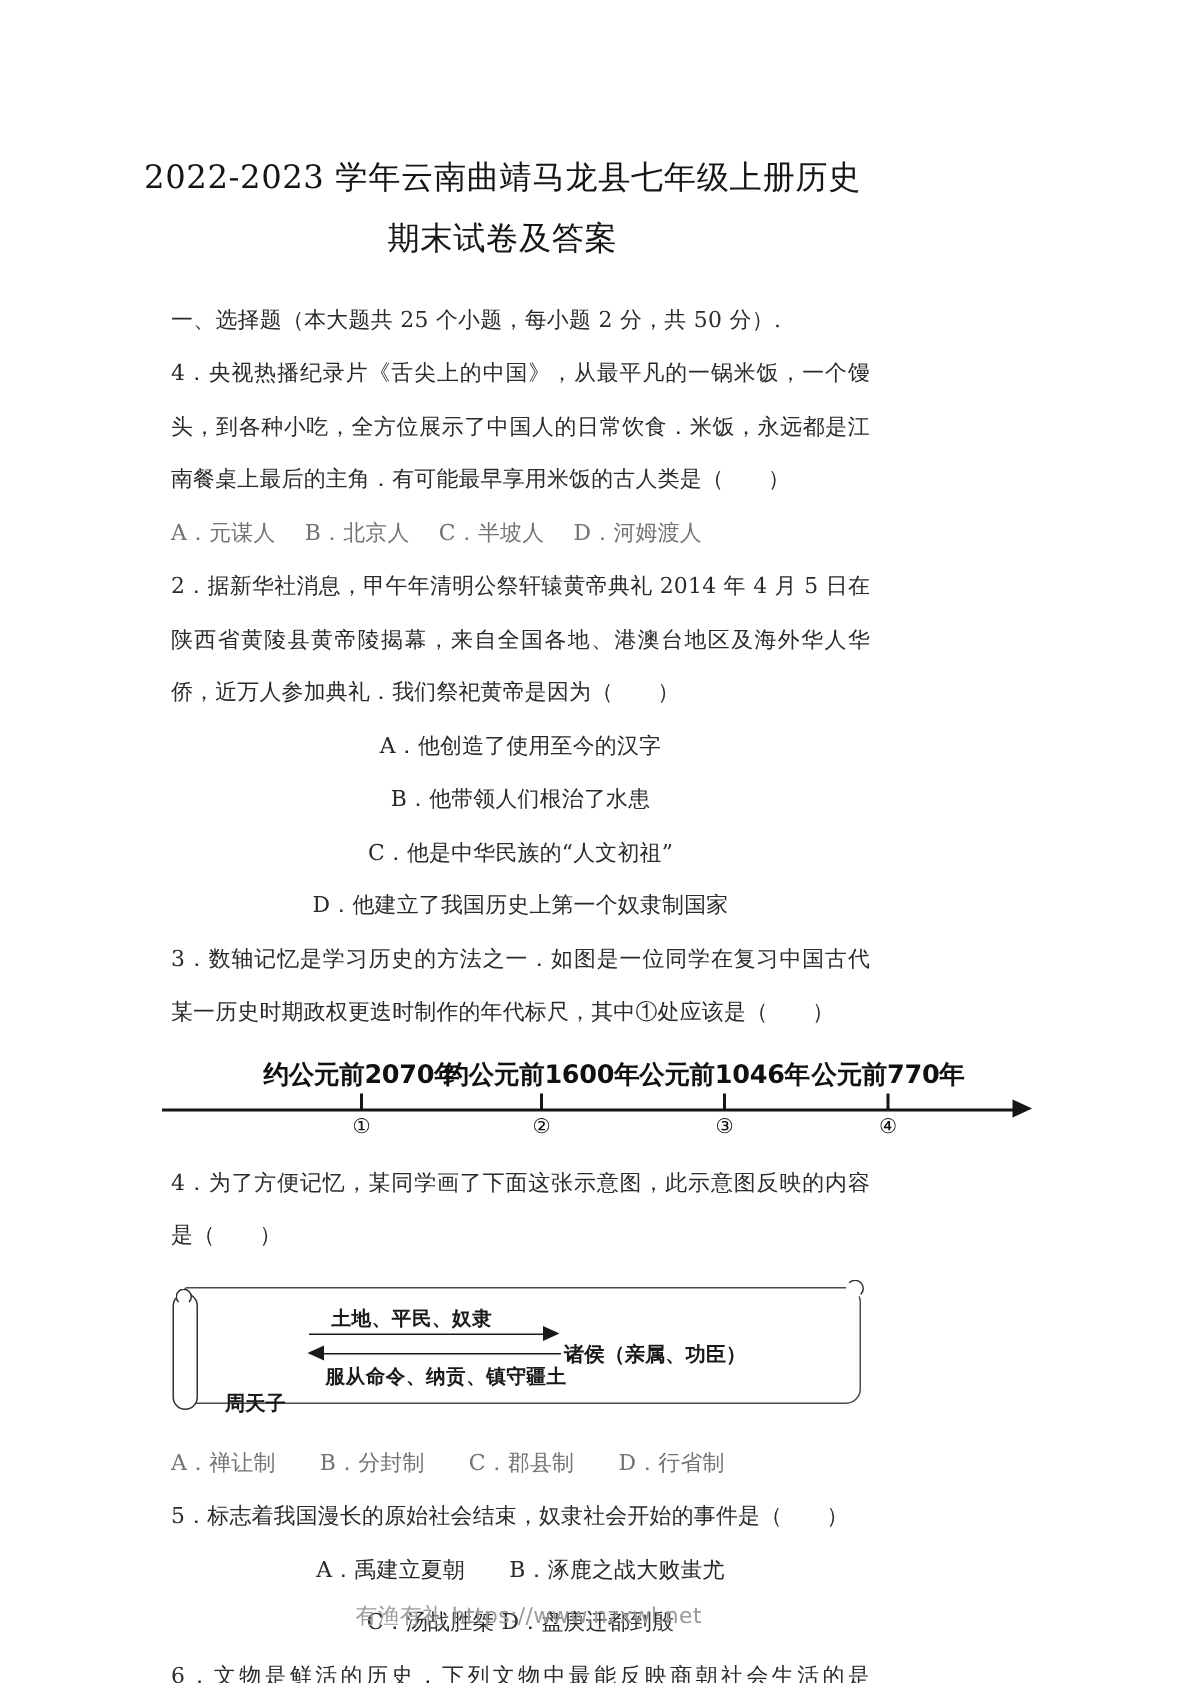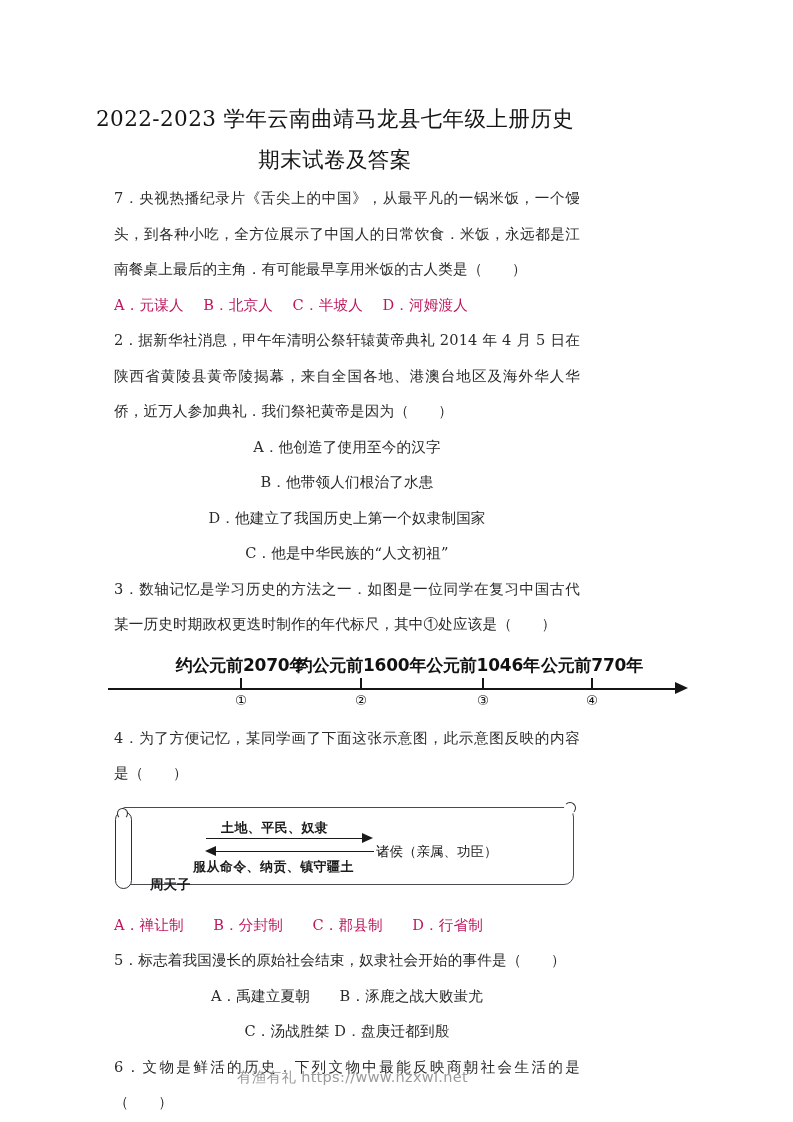--- a/index.html
+++ b/index.html
@@ -52,21 +52,21 @@
     text-justify: inter-ideograph;
     letter-spacing: 0.15px;
     color: #2a2a2a;
     max-width: 582px;
   }
   .opts-inline {
     margin: 0 0 0 24px;
     font-size: 14.6px;
     line-height: 35.5px;
     letter-spacing: 0.15px;
-    color: #be185d;
+    color: #737373;
     white-space: pre;
   }
   .opt-block {
     margin: 0 0 0 24px;
     font-size: 14.6px;
     line-height: 35.5px;
     letter-spacing: 0.15px;
     color: #2a2a2a;
     text-align: center;
   }
@@ -183,21 +183,21 @@
     font-weight: bold;
     color: #1a1a1a;
     white-space: nowrap;
     margin-top: 33px;
   }
   .sc-right-label {
     position: absolute;
     left: 272px;
     top: 44px;
     font-size: 13.5px;
-    font-weight: normal;
+    font-weight: bold;
     color: #1a1a1a;
     white-space: nowrap;
   }
   .sc-arrow-top {
     position: absolute;
     left: 102px;
     top: 39px;
     width: 158px;
     height: 1.6px;
     background: #1a1a1a;
@@ -233,21 +233,21 @@
     left: 117px;
     top: 20px;
     font-size: 13px;
     font-weight: bold;
     color: #1a1a1a;
     white-space: nowrap;
     letter-spacing: 0.4px;
   }
   .sc-text-bot {
     position: absolute;
-    left: 89px;
+    left: 113px;
     top: 59px;
     font-size: 13px;
     font-weight: bold;
     color: #1a1a1a;
     white-space: nowrap;
     letter-spacing: 0.4px;
   }
 
   
   .footer-mark {
@@ -262,29 +262,30 @@
     letter-spacing: 0.3px;
   }
 </style>
 </head>
 <body>
 
 <div class="page">
 
   <h1 class="doc-title">2022-2023 学年云南曲靖马龙县七年级上册历史期末试卷及答案</h1>
 
-
-  <div class="q">7．央视热播纪录片《舌尖上的中国》，从最平凡的一锅米饭，一个馒头，到各种小吃，全方位展示了中国人的日常饮食．米饭，永远都是江南餐桌上最后的主角．有可能最早享用米饭的古人类是（　　）</div>
+  <div class="section-head">一、选择题（本大题共 25 个小题，每小题 2 分，共 50 分）.</div>
+
+  <div class="q">4．央视热播纪录片《舌尖上的中国》，从最平凡的一锅米饭，一个馒头，到各种小吃，全方位展示了中国人的日常饮食．米饭，永远都是江南餐桌上最后的主角．有可能最早享用米饭的古人类是（　　）</div>
   <div class="opts-inline">A．元谋人　 B．北京人　 C．半坡人　 D．河姆渡人</div>
 
   <div class="q">2．据新华社消息，甲午年清明公祭轩辕黄帝典礼 2014 年 4 月 5 日在陕西省黄陵县黄帝陵揭幕，来自全国各地、港澳台地区及海外华人华侨，近万人参加典礼．我们祭祀黄帝是因为（　　）</div>
   <div class="opt-block">A．他创造了使用至今的汉字</div>
   <div class="opt-block">B．他带领人们根治了水患</div>
+  <div class="opt-block">C．他是中华民族的“人文初祖”</div>
   <div class="opt-block">D．他建立了我国历史上第一个奴隶制国家</div>
-  <div class="opt-block">C．他是中华民族的“人文初祖”</div>
 
   <div class="q">3．数轴记忆是学习历史的方法之一．如图是一位同学在复习中国古代某一历史时期政权更迭时制作的年代标尺，其中①处应该是（　　）</div>
 
   <div class="fig-timeline">
     <div class="tl-axis"></div>
     <div class="tl-arrowhead"></div>
 
     <div class="tl-label" style="left:137px">约公元前2070年</div>
     <div class="tl-mark" style="left:136px"></div>
     <div class="tl-num" style="left:137px">①</div>

